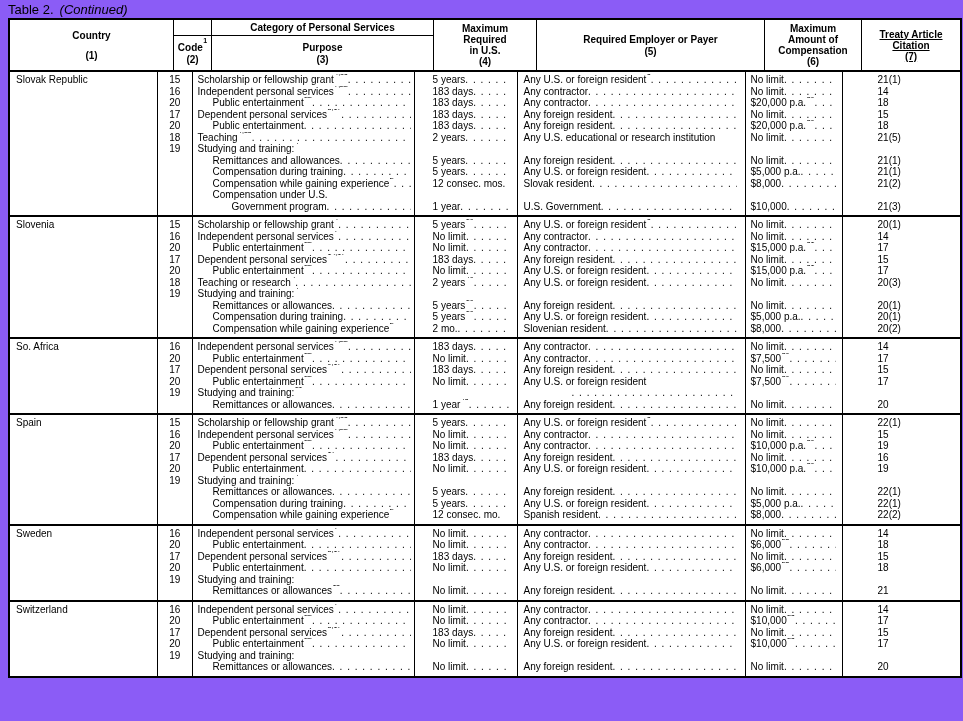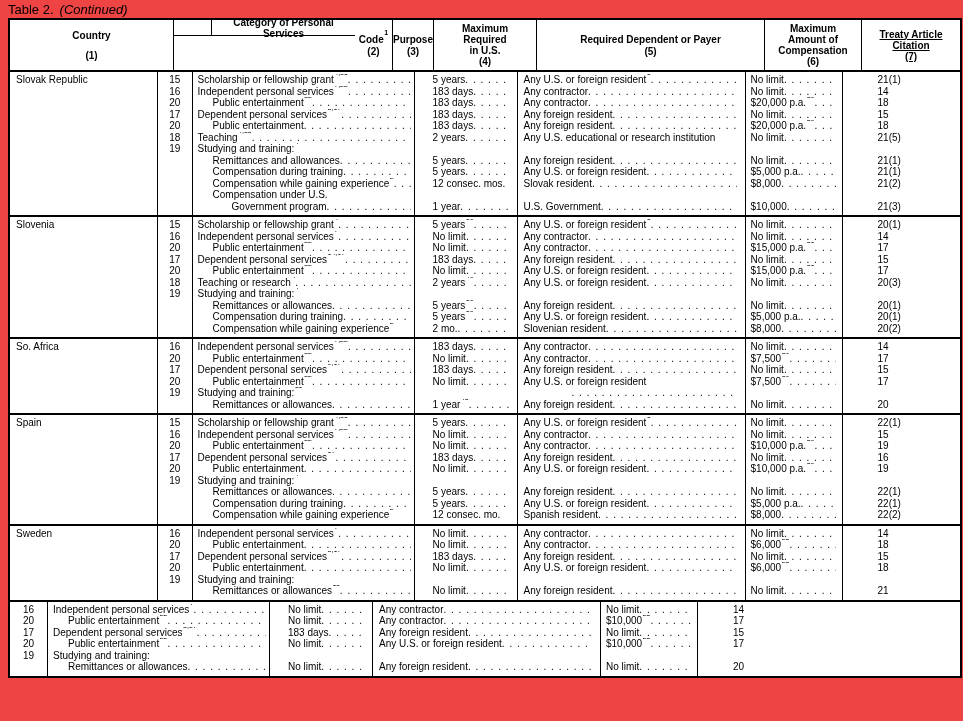--- a/index.html
+++ b/index.html
@@ -1,25 +1,25 @@
 <!DOCTYPE html>
 <html><head>
 <meta charset="utf-8">
 <style>
   html,body{margin:0;padding:0;background:#fff;}
   body{width:963px;height:721px;font-family:"Liberation Sans",sans-serif;color:#000;}
-  .page{position:relative;width:963px;height:721px;background:#ef4444;overflow:hidden;}
+  .page{position:relative;width:963px;height:721px;background:#8b5cf6;overflow:hidden;}
   .title{position:absolute;left:8px;top:2px;font-size:13px;white-space:nowrap;}
   .title .cont{font-style:italic;margin-left:6px;}
   .table{position:absolute;left:8px;top:18px;width:950px;border:2px solid #000;box-sizing:content-box;background:#fff;}
   
   .thead{display:flex;height:50px;border-bottom:2px solid #000;font-weight:bold;font-size:10px;line-height:11px;text-align:center;}
   .thead>div,.h-lower>div,.h-band>div{box-sizing:border-box;}
   .h-country{width:164px;border-right:1px solid #000;display:flex;flex-direction:column;justify-content:center;gap:9px;}
-  .h-catwrap{width:260px;border-right:1px solid #000;display:flex;flex-direction:row;}
+  .h-catwrap{width:260px;border-right:1px solid #000;display:flex;flex-direction:column;}
   .h-band{display:flex;height:15px;border-bottom:1px solid #000;}
   .h-band-code{width:38px;border-right:1px solid #000;}
   .h-band-cat{flex:1;display:flex;align-items:center;justify-content:center;}
   .h-lower{display:flex;flex:1;}
   .h-code{width:38px;border-right:1px solid #000;display:flex;flex-direction:column;justify-content:center;gap:1px;}
   .h-purpose{flex:1;display:flex;flex-direction:column;justify-content:center;gap:1px;}
   .h-presence{width:103px;border-right:1px solid #000;display:flex;flex-direction:column;justify-content:center;}
   .h-payer{width:228px;border-right:1px solid #000;display:flex;flex-direction:column;justify-content:center;gap:1px;}
   .h-comp{width:97px;border-right:1px solid #000;display:flex;flex-direction:column;justify-content:center;}
   .h-treaty{width:98px;display:flex;flex-direction:column;justify-content:center;text-decoration:underline;}
@@ -79,21 +79,21 @@
           </div>
         </div>
       </div>
       <div class="h-presence">
         <div>Maximum</div>
         <div>Required</div>
         <div>in U.S.</div>
         <div>(4)</div>
       </div>
       <div class="h-payer">
-        <div>Required Dependent or Payer</div>
+        <div>Required Employer or Payer</div>
         <div>(5)</div>
       </div>
       <div class="h-comp">
         <div>Maximum</div>
         <div>Amount of</div>
         <div>Compensation</div>
         <div>(6)</div>
       </div>
       <div class="h-treaty">
         <div>Treaty Article</div>
@@ -1036,20 +1036,25 @@
             <div class="line">
               <span class="t">18</span>
             </div>
             <div class="line"></div>
             <div class="line">
               <span class="t">21</span>
             </div>
           </div>
         </div>
         <div class="section">
+          <div class="col c-country">
+            <div class="line country-name">
+              <span class="t">Switzerland</span>
+            </div>
+          </div>
           <div class="col c-code">
             <div class="line">
               <span class="t">16</span>
             </div>
             <div class="line">
               <span class="t">20</span>
             </div>
             <div class="line">
               <span class="t">17</span>
             </div>

